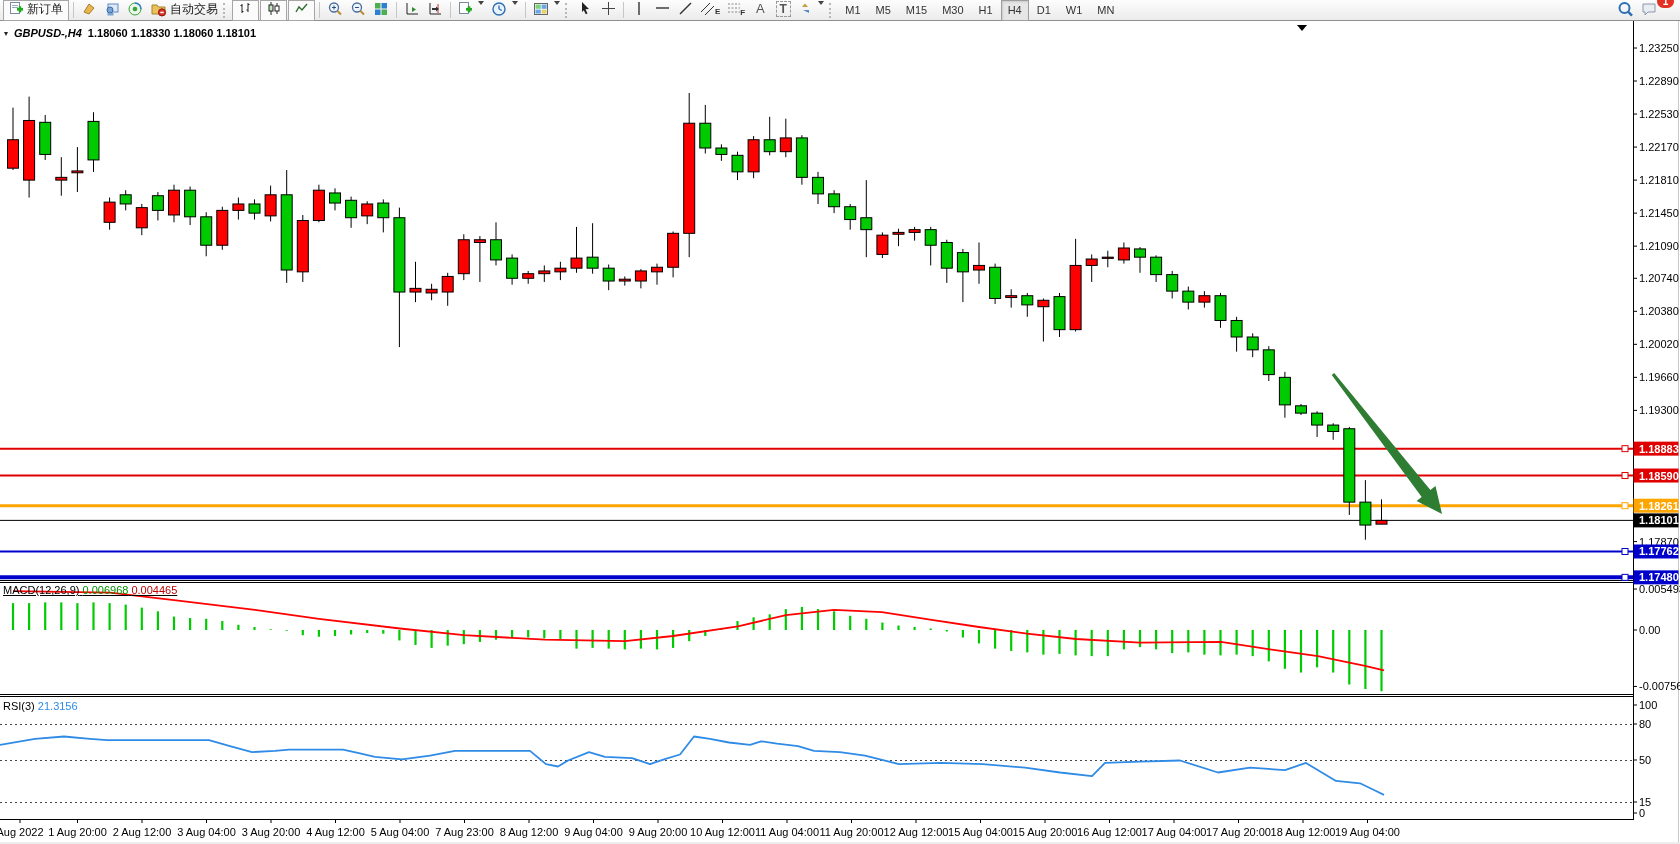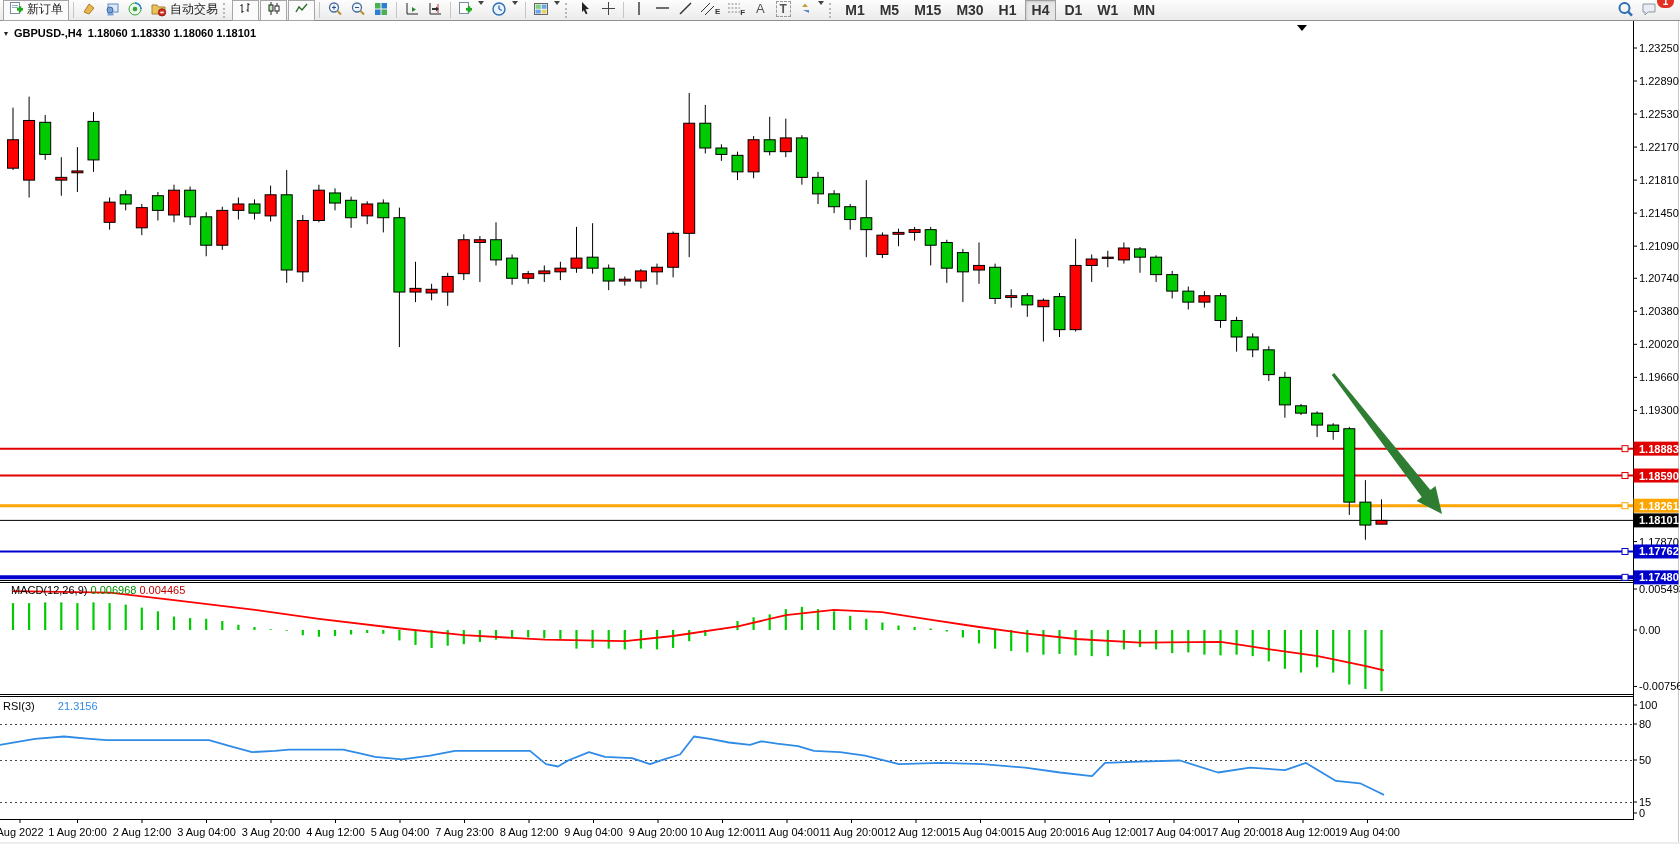--- a/index.html
+++ b/index.html
@@ -7,37 +7,37 @@
   #stage{position:relative;width:1680px;height:844px;}
   
   .toolbar{position:absolute;top:0;left:0;width:1680px;height:21px;z-index:5;
            background:linear-gradient(#fdfdfd,#ebebeb);border-bottom:1px solid #8f8f8f;
            display:flex;align-items:center;padding:0 3px;box-sizing:border-box;gap:1px;}
   .tbtn{height:21px;min-width:22px;display:flex;align-items:flex-start;justify-content:center;
         gap:3px;font-size:12px;color:#1a1a1a;padding:0 2px;border:1px solid transparent;box-sizing:border-box;}
   .tbtn.bordered{border:1px solid #a6a6a6;background:#fbfbfb;padding:0 5px;}
   .sep{width:1px;height:16px;background:#c6c6c6;margin:0 3px;}
   .grip{width:3px;height:15px;border-left:2px dotted #b8b8b8;margin:0 3px 0 1px;}
-  .tf{font-size:14px;color:#333;padding:0 6px;height:19px;display:flex;align-items:center;border:1px solid transparent;font-weight:bold;}
+  .tf{font-size:11px;color:#333;padding:0 6px;height:19px;display:flex;align-items:center;border:1px solid transparent;}
   .tf.active{background:#e6e6e6;border:1px solid #9e9e9e;box-shadow:inset 1px 1px 2px #c9c9c9;text-align:right;}
   .caret{width:0;height:0;border-left:3px solid transparent;border-right:3px solid transparent;
          border-top:4px solid #444;margin-left:2px;}
   .spacer{flex:1;}
   .badge{min-width:13px;height:13px;border-radius:7px;background:#e33022;color:#fff;font-size:10px;
          font-weight:bold;display:flex;align-items:center;justify-content:center;padding:0 2px;margin-left:-4px;margin-top:-6px;}
   .glyph{font-size:11px;font-weight:bold;color:#333;}
   
   #chart-svg{position:absolute;top:0;left:0;z-index:1;}
   .ovl{position:absolute;z-index:3;font-size:11px;color:#000;white-space:nowrap;}
   #title-ovl{top:27px;left:4px;display:flex;gap:6px;align-items:center;}
-  #macd-ovl{top:584px;left:11px;}
+  #macd-ovl{top:584px;left:3px;text-decoration:underline;}
   #rsi-ovl{top:700px;left:3px;}
   .val-green{color:#009000;}
   .val-red{color:#c00000;}
-  .val-blue{color:#2f8be6;margin-left:20px;}
+  .val-blue{color:#2f8be6;}
   .tri{font-size:8px;color:#222;}
 </style>
 </head>
 <body>
 
 <div id="stage">
 
   <div class="toolbar">
     <div class="tbtn bordered">
       <svg width="15" height="15">
@@ -640,21 +640,21 @@
         <text x="1238.5" y="836" font-size="11" fill="#000" text-anchor="middle" font-family="Liberation Sans, sans-serif" font-weight="normal">17 Aug 20:00</text>
         <line x1="1303" x2="1303" y1="819" y2="823" stroke="#000"></line>
         <text x="1303" y="836" font-size="11" fill="#000" text-anchor="middle" font-family="Liberation Sans, sans-serif" font-weight="normal">18 Aug 12:00</text>
         <line x1="1367.5" x2="1367.5" y1="819" y2="823" stroke="#000"></line>
         <text x="1367.5" y="836" font-size="11" fill="#000" text-anchor="middle" font-family="Liberation Sans, sans-serif" font-weight="normal">19 Aug 04:00</text>
       </g>
     </svg>
 
   <div class="ovl" id="title-ovl">
     <span class="tri">▾</span>
-    <span style="font-weight:bold;">GBPUSD-,H4</span>
+    <span style="font-weight:bold;font-style:italic;">GBPUSD-,H4</span>
     <span style="font-weight:bold;">1.18060 1.18330 1.18060 1.18101</span>
   </div>
 
   <div class="ovl" id="macd-ovl">
     <span>MACD(12,26,9)</span>
     <span class="val-green">0.006968</span>
     <span class="val-red">0.004465</span>
   </div>
   <div class="ovl" id="rsi-ovl">
     <span>RSI(3)</span>

